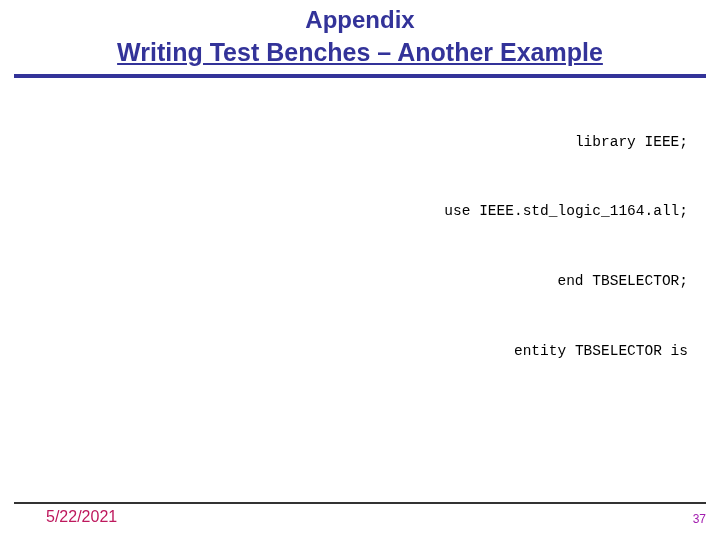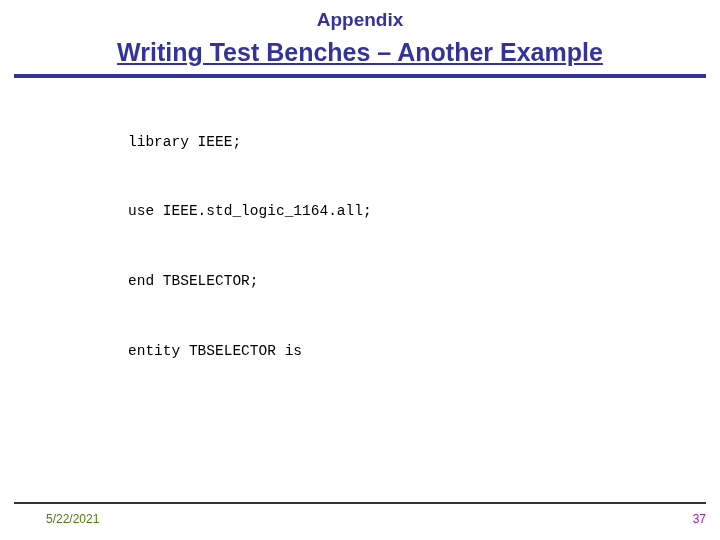--- a/index.html
+++ b/index.html
@@ -23,21 +23,21 @@
 
   .title-block {
     position: absolute;
     top: 4px;
     left: 0;
     width: 720px;
     text-align: center;
   }
 
   .title-line1 {
-    font-size: 19px;
+    font-size: 24px;
     font-weight: bold;
     color: #333399;
     line-height: 32px;
     letter-spacing: 0px;
   }
 
   .title-line2 {
     font-size: 25px;
     font-weight: bold;
     color: #333399;
@@ -62,41 +62,42 @@
     width: 560px;
     font-family: "Liberation Mono", "DejaVu Sans Mono", monospace;
     font-size: 14.5px;
     color: #000000;
     line-height: 23.3px;
     white-space: pre-wrap;
   }
 
   .code-line {
     white-space: pre-wrap;
+    text-align: right;
   }
 
   .code-line.blank {
     height: 23.3px;
   }
 
   .footer-rule {
     position: absolute;
     bottom: 36px;
     left: 14px;
     width: 692px;
     height: 2px;
     background: #333333;
   }
 
   .footer-date {
     position: absolute;
     bottom: 14px;
     left: 46px;
-    font-size: 12px;
-    color: #4d7c0f;
+    font-size: 16px;
+    color: #be185d;
     font-family: "Liberation Sans", sans-serif;
   }
 
   .footer-page {
     position: absolute;
     bottom: 14px;
     right: 14px;
     font-size: 12px;
     color: #a21caf;
     font-family: "Liberation Sans", sans-serif;

